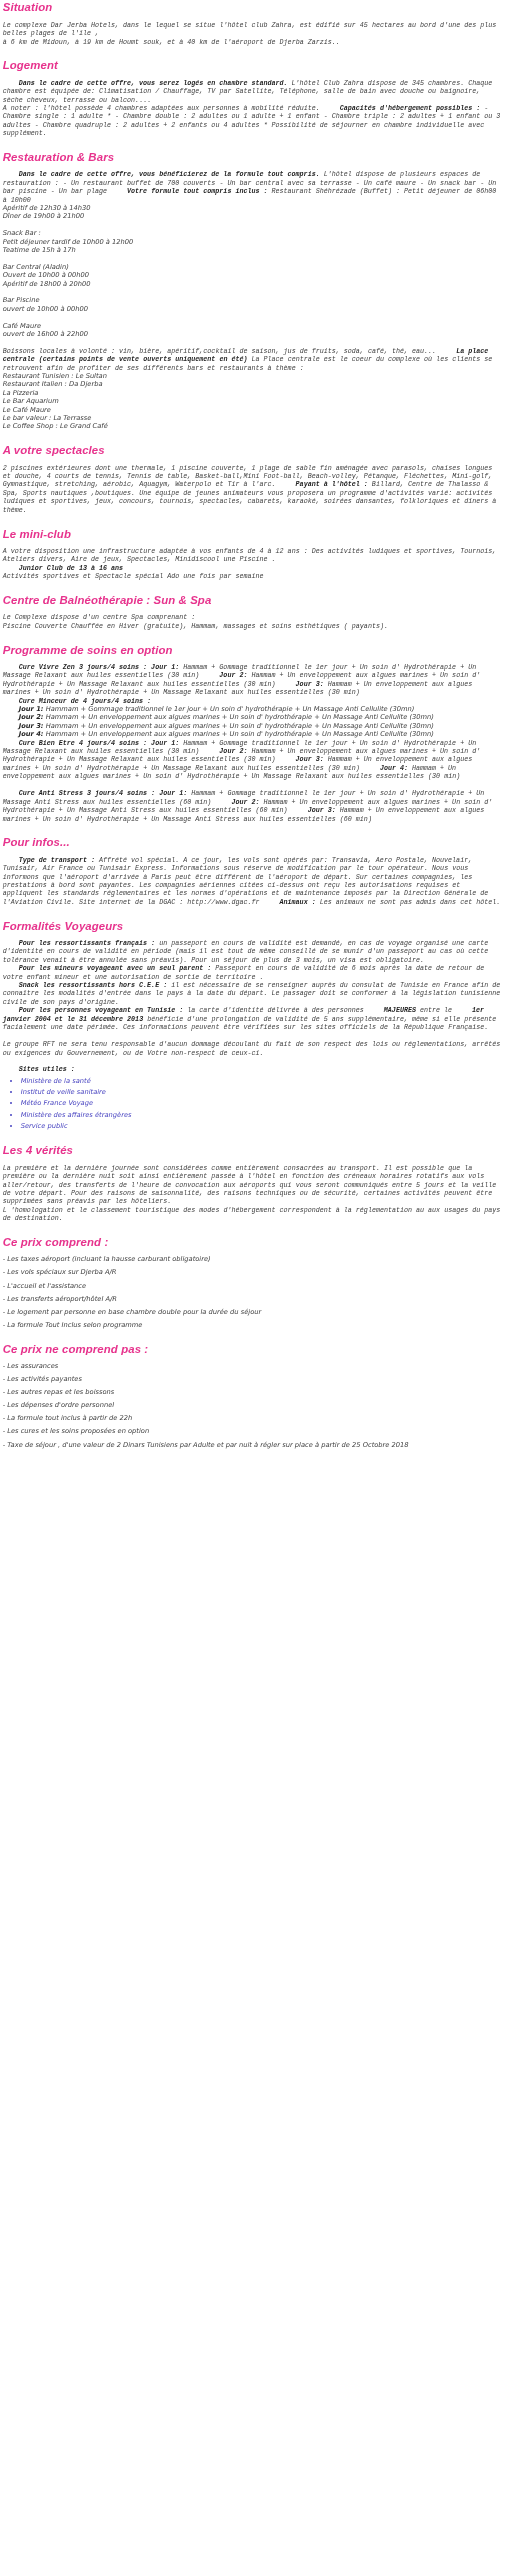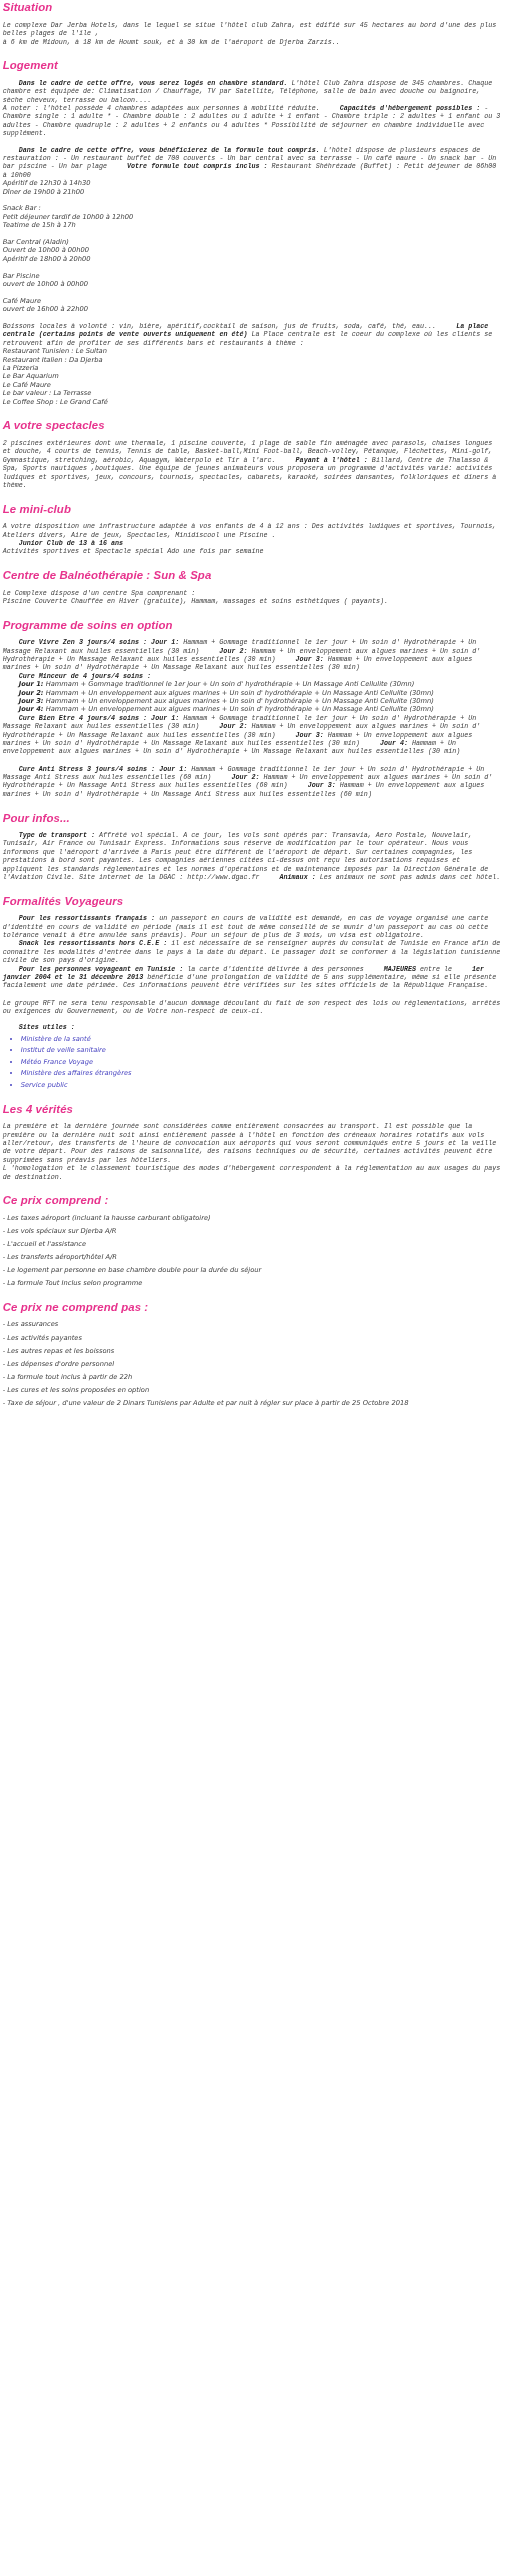--- a/index.html
+++ b/index.html
@@ -54,30 +54,31 @@
   .price-list .line { margin-bottom: 4.7px; }
 </style>
 </head>
 <body>
 
 <div class="page">
 
   <section>
     <h2 class="hd">Situation</h2>
     <p class="bd tight">Le complexe Dar Jerba Hotels, dans le lequel se situe l'hôtel club Zahra, est édifié sur 45 hectares au bord d'une des plus belles plages de l'île ,</p>
-    <p class="bd">à 6 km de Midoun, à 18 km de Houmt souk, et à 30 km de l'aéroport de Djerba Zarzis..</p>
+    <p class="bd">à 6 km de Midoun, à 19 km de Houmt souk, et à 40 km de l'aéroport de Djerba Zarzis..</p>
   </section>
 
   <section>
     <h2 class="hd">Logement</h2>
     <p class="bd tight"><b>Dans le cadre de cette offre, vous serez logés en chambre standard.</b> L'hôtel Club Zahra dispose de 345 chambres. Chaque chambre est équipée de: Climatisation / Chauffage, TV par Satellite, Téléphone, salle de bain avec douche ou baignoire, sèche cheveux, terrasse ou balcon....</p>
     <p class="bd">A noter : l'hôtel possède 4 chambres adaptées aux personnes à mobilité réduite.  <b>Capacités d'hébergement possibles :</b> - Chambre single : 1 adulte * - Chambre double : 2 adultes ou 1 adulte + 1 enfant - Chambre triple : 2 adultes + 1 enfant ou 3 adultes - Chambre quadruple : 2 adultes + 2 enfants ou 4 adultes  * Possibilité de séjourner en chambre individuelle avec supplément.</p>
   </section>
 
   <section>
+    <h2 class="hd">Restauration &amp; Bars</h2>
     <p class="bd tight"><b>Dans le cadre de cette offre, vous bénéficierez de la formule tout compris.</b>  L'hôtel dispose de plusieurs espaces de restauration : - Un restaurant buffet de 700 couverts - Un bar central avec sa terrasse - Un café maure - Un snack bar - Un bar piscine - Un bar plage   <b>Votre formule tout compris inclus :</b>   Restaurant Shéhrézade (Buffet) : Petit déjeuner de 06h00 à 10h00</p>
     <div class="lines">
         <div class="line">Apéritif de 12h30 à 14h30</div>
         <div class="line">Dîner de 19h00 à 21h00</div>
         <div class="line"></div>
         <div class="line">Snack Bar :</div>
         <div class="line">Petit déjeuner tardif de 10h00 à 12h00</div>
         <div class="line">Teatime de 15h à 17h</div>
         <div class="line"></div>
         <div class="line">Bar Central (Aladin)</div>
@@ -136,20 +137,21 @@
   </section>
 
   <section>
     <h2 class="hd">Pour infos...</h2>
     <p class="bd"><b>Type de transport :</b>  Affrété vol spécial. A ce jour, les vols sont opérés par: Transavia, Aero Postale, Nouvelair, Tunisair, Air France ou Tunisair Express. Informations sous réserve de modification par le tour opérateur. Nous vous informons que l'aéroport d'arrivée à Paris peut être différent de l'aéroport de départ. Sur certaines compagnies, les prestations à bord sont payantes. Les compagnies aériennes citées ci-dessus ont reçu les autorisations requises et appliquent les standards réglementaires et les normes d'opérations et de maintenance imposés par la Direction Générale de l'Aviation Civile. Site internet de la DGAC : http://www.dgac.fr <b>Animaux :</b> Les animaux ne sont pas admis dans cet hôtel.</p>
   </section>
 
   <section>
     <h2 class="hd">Formalités Voyageurs</h2>
     <p class="bd tight"><b>Pour les ressortissants français :</b> un passeport en cours de validité est demandé, en cas de voyage organisé une carte d'identité en cours de validité en période (mais il est tout de même conseillé de se munir d'un passeport au cas où cette tolérance venait à être annulée sans préavis). Pour un séjour de plus de 3 mois, un visa est obligatoire.</p>
+    <p class="bd tight"><b>Pour les mineurs voyageant avec un seul parent :</b> Passeport en cours de validité de 6 mois après la date de retour de votre enfant mineur et une autorisation de sortie de territoire .</p>
     <p class="bd tight"><b>Snack les ressortissants hors C.E.E :</b> il est nécessaire de se renseigner auprès du consulat de Tunisie en France afin de connaître les modalités d'entrée dans le pays à la date du départ. Le passager doit se conformer à la législation tunisienne civile de son pays d'origine.</p>
     <p class="bd tight"><b>Pour les personnes voyageant en Tunisie :</b> la carte d'identité délivrée à des personnes <b>MAJEURES</b> entre le <b>1er janvier 2004 et le 31 décembre 2013</b> bénéficie d'une prolongation de validité de 5 ans supplémentaire, même si elle présente facialement une date périmée. Ces informations peuvent être vérifiées sur les sites officiels de la République Française.</p>
     <p class="bd gap-top">Le groupe RFT ne sera tenu responsable d'aucun dommage découlant du fait de son respect des lois ou réglementations, arrêtés ou exigences du Gouvernement, ou de Votre non-respect de ceux-ci.</p>
 
     <p class="bd tight subhead"><b>Sites utiles :</b></p>
     <ul class="links">
         <li>Ministère de la santé</li>
         <li>Institut de veille sanitaire</li>
         <li>Météo France Voyage</li>
         <li>Ministère des affaires étrangères</li>

